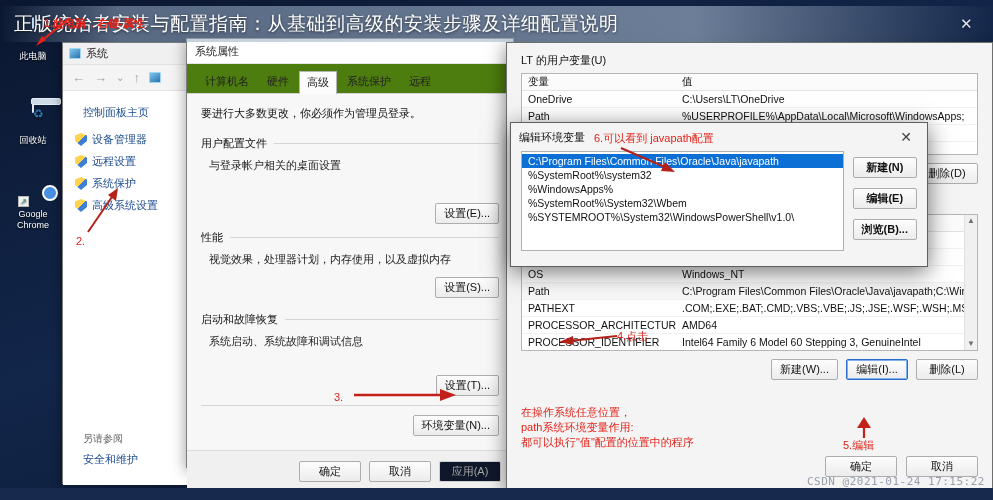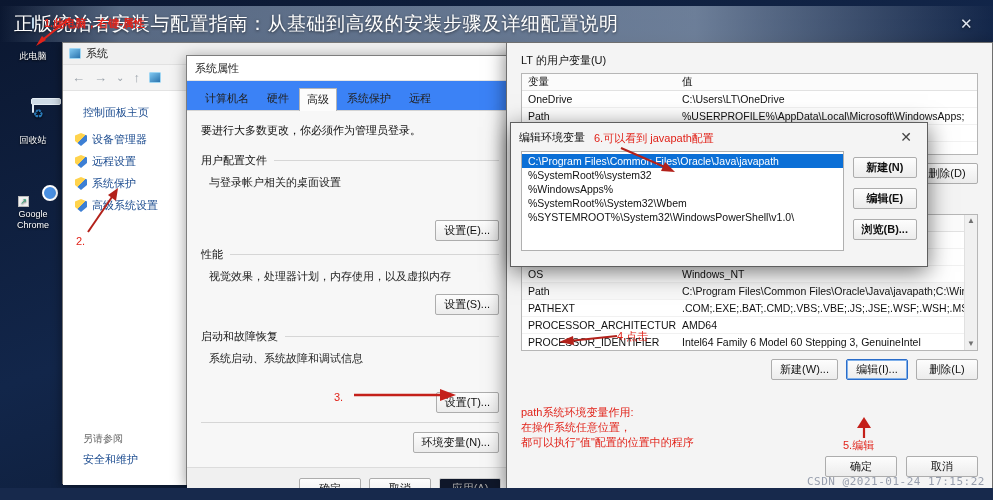--- a/index.html
+++ b/index.html
@@ -134,30 +134,29 @@
   }
   .lp-foot { position: absolute; left: 20px; bottom: 18px; }
   .lp-foot .t1 { color: #666; font-size: 10px; margin-bottom: 6px; }
   .lp-foot .t2 { color: #1b4b8f; font-size: 11px; }
 
   
   #sysprops {
     left: 186px; top: 38px; width: 328px; height: 430px;
     background: #f6f6f6; border: 1px solid #7e7e7e;
     box-shadow: 0 3px 14px rgba(0,0,0,.40);
-    margin-top: 17px;
   }
   #sysprops .sp-title {
     height: 25px; background: #ffffff; border-bottom: 1px solid #e6e6e6;
     display: flex; align-items: center; padding: 0 8px;
     font-size: 11px; color: #222;
   }
   #sysprops .tabs {
     display: flex; gap: 2px; padding: 6px 8px 0 10px;
-    background: #3b82f6; border-bottom: 1px solid #d4d4d4;
+    background: #4d7c0f; border-bottom: 1px solid #d4d4d4;
   }
   #sysprops .tab {
     padding: 3px 7px 4px 7px; font-size: 11px; color: #222;
     border: 1px solid transparent; border-bottom: none;
     background: transparent; cursor: default;
   }
   #sysprops .tab.active {
     background: #fcfcfc; border-color: #b5b5b5;
     position: relative; top: 1px;
   }
@@ -504,22 +503,22 @@
         <div class="btn focus">编辑(I)...</div>
         <div class="btn">删除(L)</div>
       </div>
 
       <div class="ev-footer">
         <div class="btn" style="min-width:72px;">确定</div>
         <div class="btn" style="min-width:72px;">取消</div>
       </div>
 
       <div class="anno" style="left:14px; top:362px;">
+        <div>在操作系统任意位置，</div>
         <div>path系统环境变量作用:</div>
-        <div>在操作系统任意位置，</div>
         <div>都可以执行"值"配置的位置中的程序</div>
       </div>
     </div>
   </div>
 
   <div class="win" id="editenv">
     <div class="ee-title">
       <span>编辑环境变量</span>
       <span class="ee-close">✕</span>
     </div>

